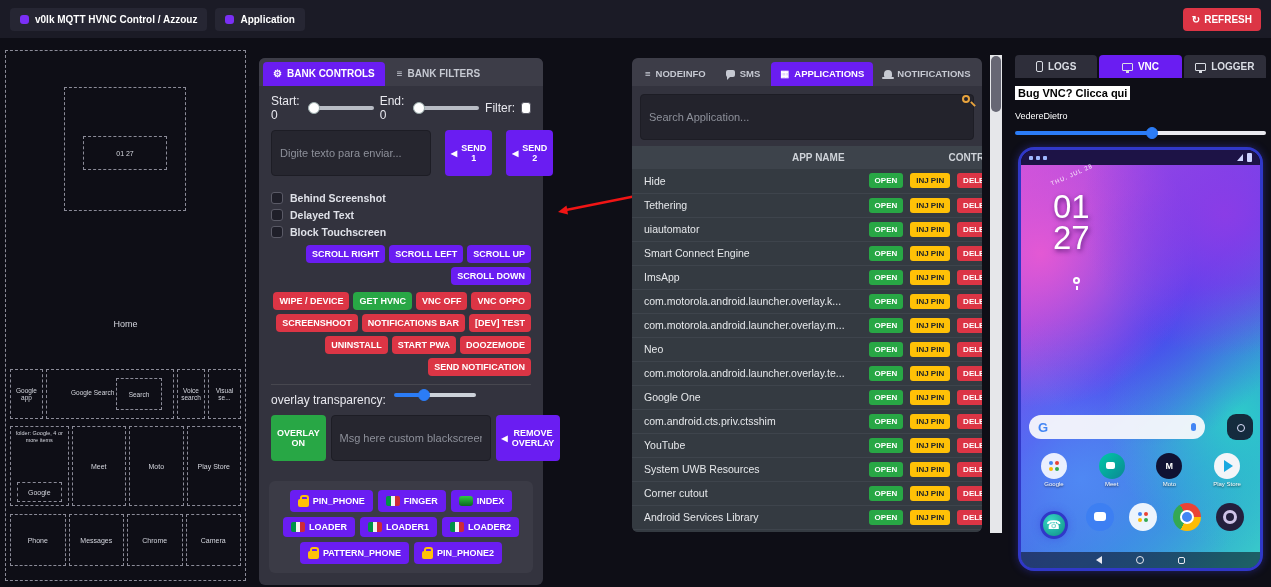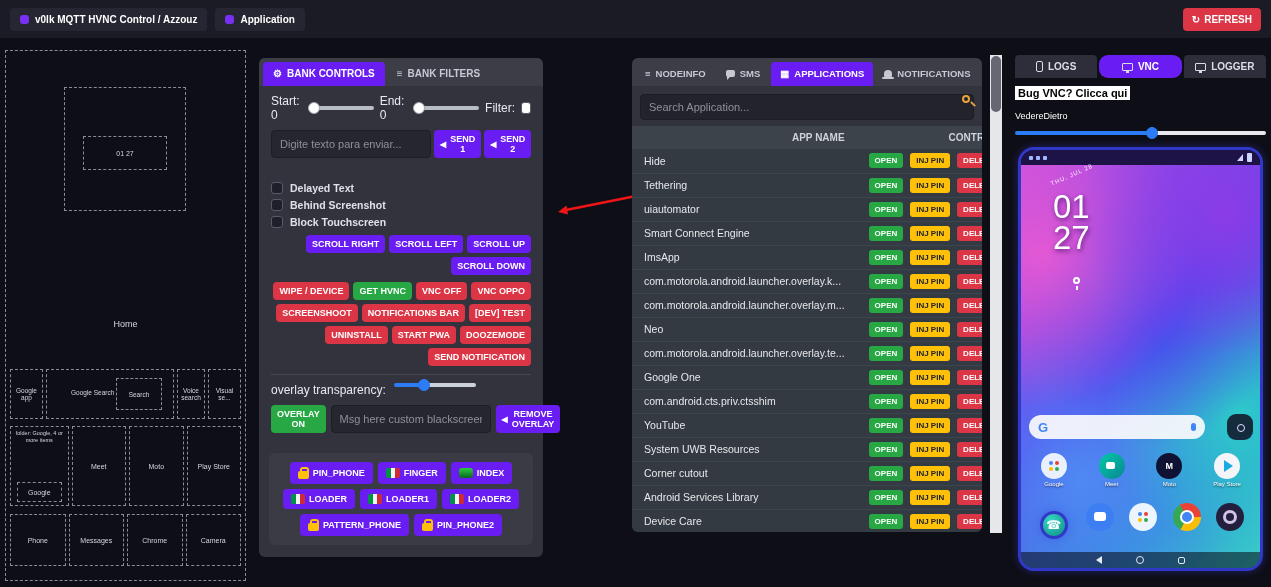--- a/index.html
+++ b/index.html
@@ -20,21 +20,21 @@
   input[type=range]{ -webkit-appearance:none; appearance:none; height:4px; border-radius:2px; background:#b8bcc4; outline:none; cursor:pointer; }
   input[type=range]::-webkit-slider-thumb{ -webkit-appearance:none; appearance:none; width:12px; height:12px; border-radius:50%; background:#fff; border:1px solid #9aa; }
   input[type=range]::-moz-range-thumb{ width:12px; height:12px; border-radius:50%; background:#fff; border:1px solid #9aa; }
   input[type=range].blue::-webkit-slider-thumb{ background:#2b7cf6; border-color:#2b7cf6; }
   input[type=range].fill35{ background:linear-gradient(to right,#2b7cf6 0 35%,#cdd2da 35%); }
   input[type=range].fill55{ background:linear-gradient(to right,#2b7cf6 0 55%,#e8e8ee 55%); }
 
   input[type=checkbox]{ appearance:none; width:12px; height:12px; background:#1f1f29; border:1px solid #5a5a66; border-radius:3px; cursor:pointer; }
   input[type=checkbox].white{ background:#fff; }
 
-  input[type=text]{ background:#26262f; border:1px solid #1d1d25; border-radius:4px; color:#cfd2da; font-size:11px; padding:6px 8px; outline:none; }
+  input[type=text]{ background:#26262f; border:1px solid #1d1d25; border-radius:4px; color:#cfd2da; font-size:11px; padding:16px 8px; outline:none; }
   input[type=text]::placeholder{ color:#8d909a; }
 
   
   .gi{ display:inline-flex; align-items:center; justify-content:center; }
   .gi-gear::before{ content:"⚙"; }
   .gi-list::before{ content:"≡"; }
   .gi-grid::before{ content:"▦"; }
   .gi-send::before{ content:"◀"; font-size:8px; }
   .gi-refresh::before{ content:"↻"; font-weight:bold; }
   .mag-ico{ position:absolute; right:12px; top:9px; width:8px; height:8px; border:2px solid #e8a33d; border-radius:50%; }
@@ -92,21 +92,21 @@
   .card{ background:#33333e; border-radius:6px; }
   .tabs{ display:flex; gap:2px; background:#3d3d48; border-radius:6px 6px 0 0; padding:4px 4px 0 4px; }
   .tab{ font-size:10px; font-weight:bold; color:#c6c9d2; padding:6px 10px 7px; border-radius:4px 4px 0 0; display:flex; align-items:center; gap:5px; cursor:pointer; background:transparent; border:none; }
   .tab.active{ background:#6a1df2; color:#fff; }
 
   
   .bank{ position:absolute; left:259px; top:58px; width:284px; }
   .bank-body{ padding:8px 12px 10px; }
   .slider-row{ display:flex; align-items:center; gap:6px; font-size:12px; margin-bottom:8px; }
   .slider-row input[type=range]{ width:66px; }
-  .send-row{ display:flex; gap:3px; margin-bottom:24px; }
+  .send-row{ display:flex; gap:14px; margin-bottom:16px; }
   .send-row input[type=text]{ flex:1; }
   .chk{ display:flex; align-items:center; gap:7px; font-size:10.5px; font-weight:bold; color:#dfe1e8; margin:5px 0; cursor:pointer; }
   .row-center{ display:flex; justify-content:flex-end; flex-wrap:wrap; gap:4px; margin:7px 0; }
   .btn.nav{ font-size:10px; padding:4px 9px; }
   hr.div{ border:none; border-top:1px solid #47474f; margin:8px 0; }
   .overlay-row{ display:flex; gap:8px; font-size:12px; }
   .overlay-row input[type=range]{ width:82px; }
   .overlay-ctrl{ display:flex; gap:5px; margin-top:8px; }
   .overlay-ctrl input[type=text]{ flex:1; }
   .loader-card{ margin:10px 10px 12px; background:#3b3b46; border-radius:6px; padding:9px 8px; display:flex; flex-wrap:wrap; justify-content:center; gap:5px; }
@@ -123,21 +123,21 @@
   .apps-tbl td.ctrl{ white-space:nowrap; width:150px; }
   .apps-tbl td .btn{ margin-right:4px; }
 
   .scrollbar{ position:absolute; left:990px; top:55px; width:12px; height:478px; background:#e6e7ea; }
   .scroll-thumb{ position:absolute; left:1px; top:1px; width:10px; height:56px; background:#676774; border-radius:5px; cursor:grab; }
 
   
   .vncp{ position:absolute; left:1015px; top:55px; width:251px; height:527px; }
   .vnc-tabs{ display:flex; gap:2px; }
   .vnc-tab{ flex:1; background:#2e2e3a; color:#dadde4; font-size:10px; font-weight:bold; padding:6px 0; display:flex; justify-content:center; align-items:center; gap:5px; border-radius:4px 4px 0 0; border:none; cursor:pointer; }
-  .vnc-tab.active{ background:#6a1df2; color:#fff;border-radius:9px; }
+  .vnc-tab.active{ background:#6a1df2; color:#fff; }
   .bug-chip{ display:inline-block; margin-top:8px; background:#fff; color:#000; font-size:11px; font-weight:bold; padding:1px 3px; cursor:pointer; }
   .vedere{ font-size:9px; color:#fff; margin-top:10px; }
   .vnc-slider{ width:100%; margin-top:6px; }
 
   .phone{ margin:8px 3px 0; height:424px; border:3px solid #3038c8; border-radius:16px; background:#05050c; overflow:hidden; position:relative; box-shadow:0 0 8px rgba(60,60,220,.45); cursor:pointer; }
   .statusbar{ height:15px; background:#1d1346; display:flex; align-items:center; justify-content:space-between; padding:0 8px; }
   .sb-left{ display:flex; gap:3px; }
   .sb-sq{ width:4px; height:4px; background:#9fb8ff; border-radius:1px; }
   .sb-right{ display:flex; gap:4px; align-items:center; }
   .sb-sig{ width:0; height:0; border-left:6px solid transparent; border-bottom:7px solid #cfd3ff; }
@@ -295,26 +295,26 @@
       <button class="btn purple sm">
         <span class="gi gi-send"></span>
         <span>SEND 2</span>
       </button>
     </div>
 
     <div>
 
         <label class="chk">
           <input type="checkbox" style="">
-          <span>Delayed Text</span>
+          <span>Behind Screenshot</span>
         </label>
 
         <label class="chk">
           <input type="checkbox" style="">
-          <span>Behind Screenshot</span>
+          <span>Delayed Text</span>
         </label>
 
         <label class="chk">
           <input type="checkbox" style="">
           <span>Block Touchscreen</span>
         </label>
       </div>
 
     <div class="row-center">
 

